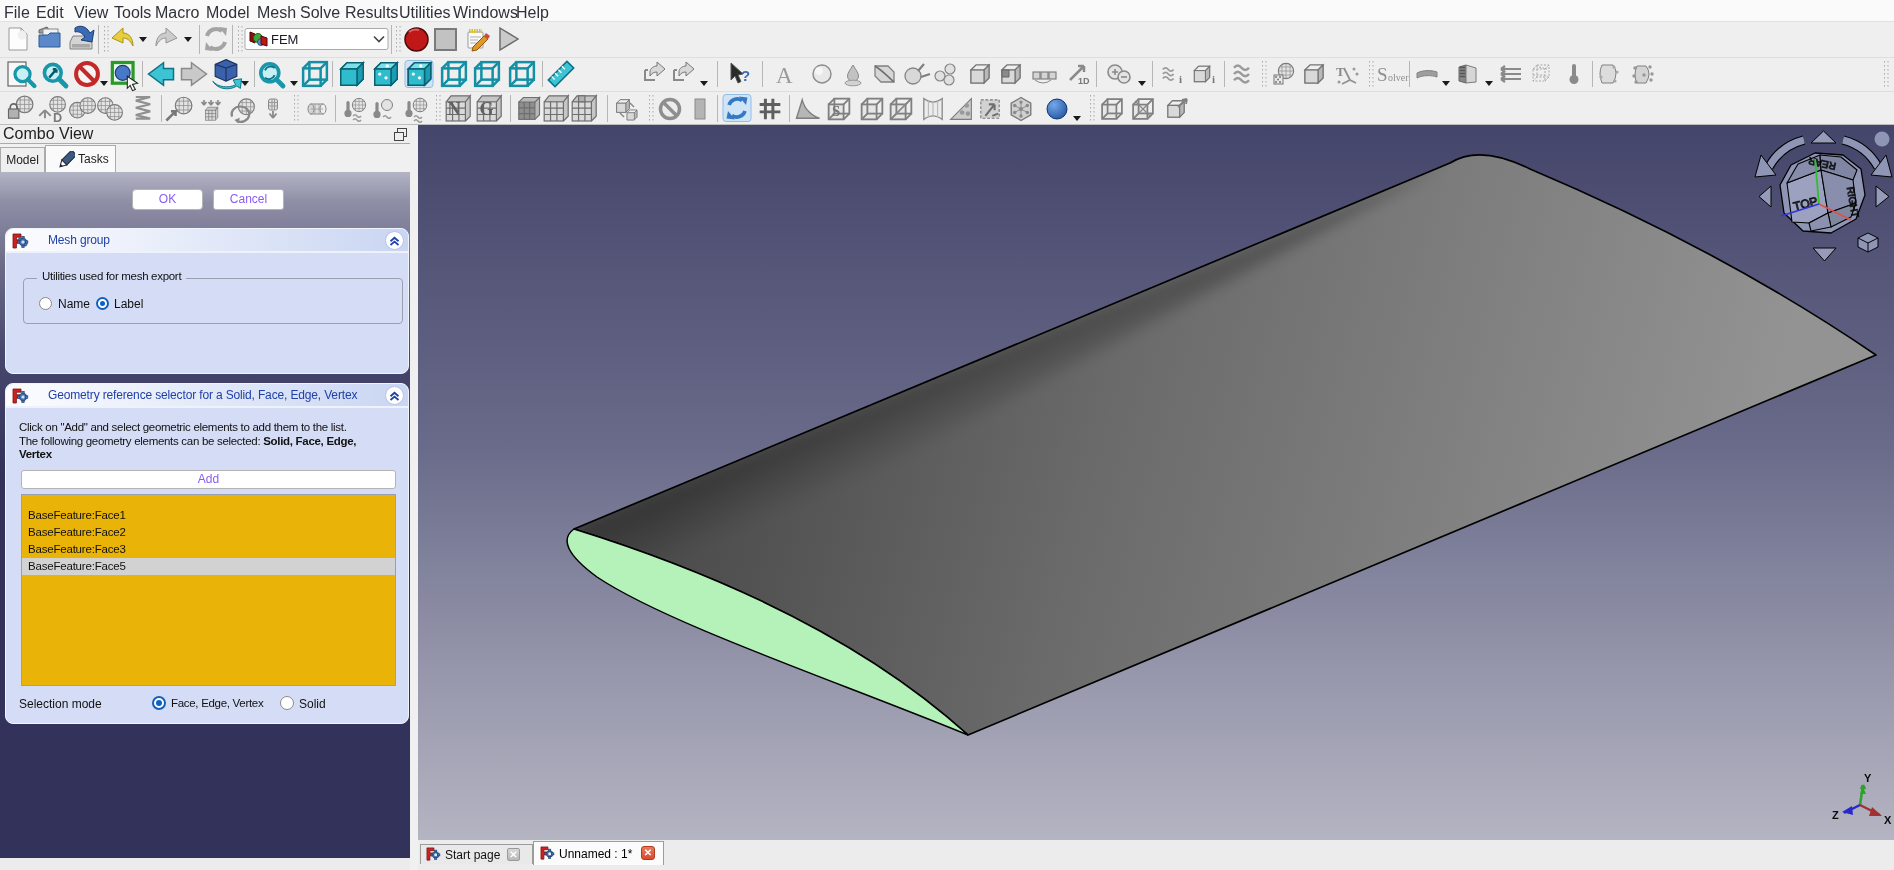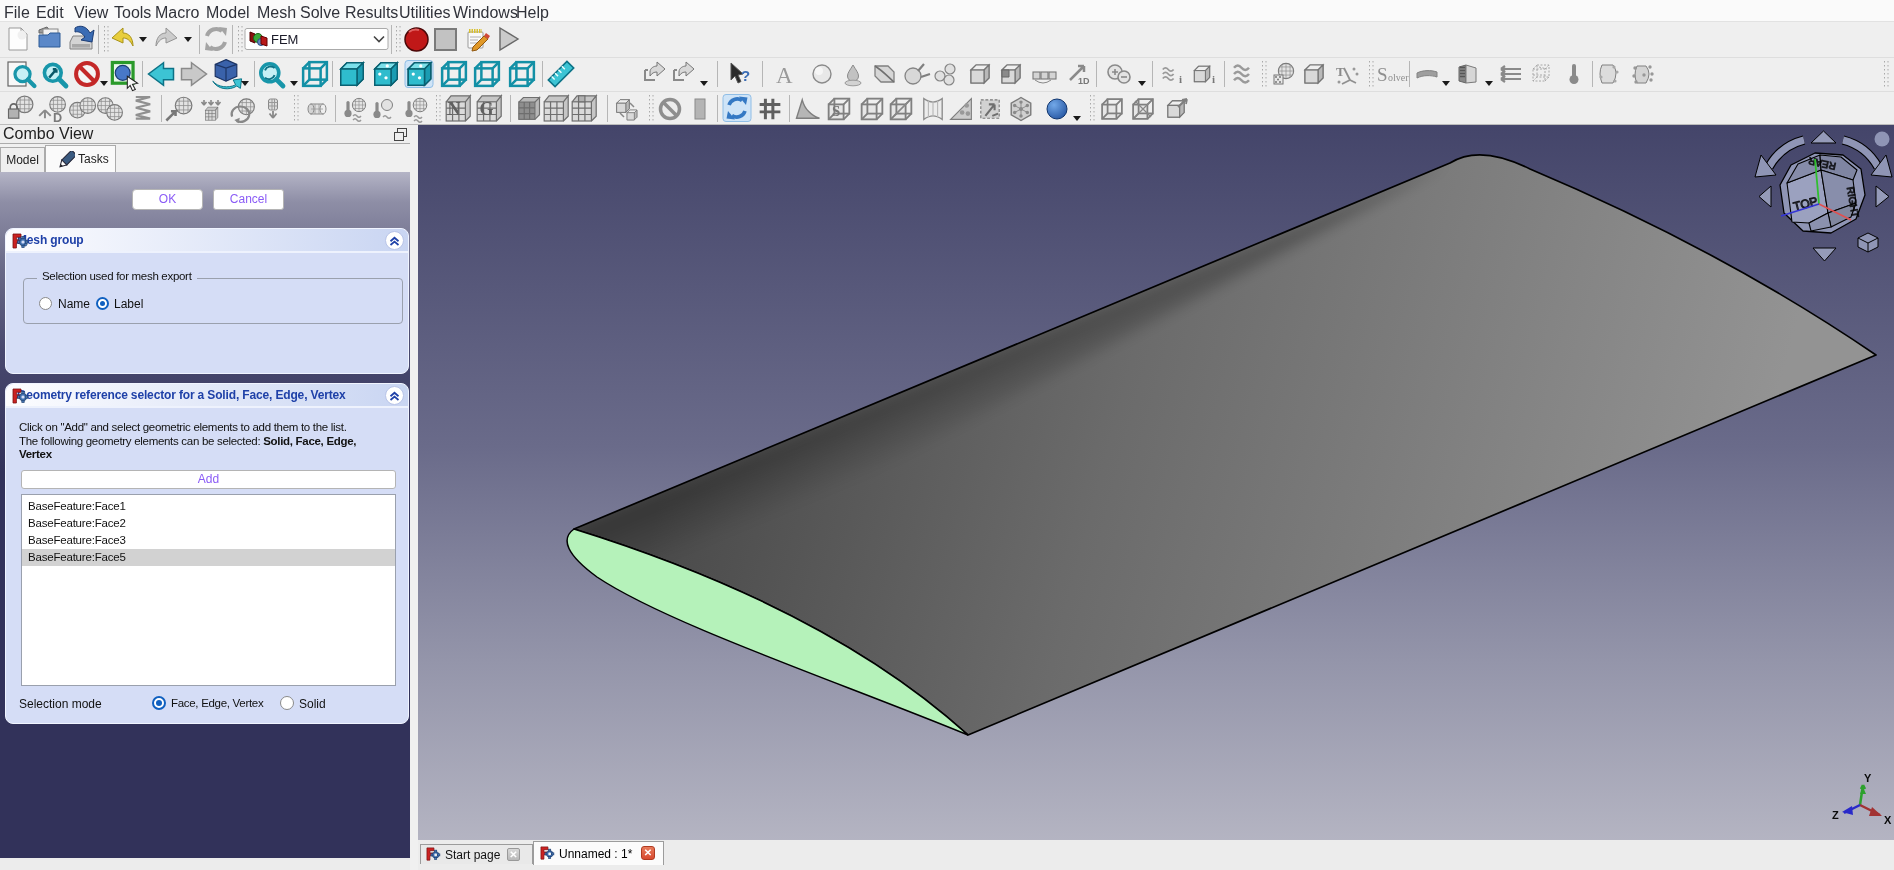--- a/index.html
+++ b/index.html
@@ -15,21 +15,21 @@
 #tabModel{left:0;top:3px;width:45px;height:25px;background:#efefef;border:1px solid #ababab;border-bottom:none;text-align:center;line-height:24px}
 #tabTasks{left:45px;top:1px;width:71px;height:27px;background:#fafafa;border:1px solid #ababab;border-bottom:none;line-height:26px;padding-left:32px}
 #tasks{position:absolute;left:0;top:47px;width:410px;height:686px;background:linear-gradient(to bottom,#b4b4c6 0px,#8e8ea6 30px,#6a6a88 95px,#48486e 180px,#32325a 300px,#32325a 100%)}
 #statusbar{position:absolute;left:0;top:858px;width:1894px;height:12px;background:#ececec}
 #viewport{position:absolute;left:412px;top:125px;width:1482px;height:715px;background:linear-gradient(to bottom,#44456a 0%,#6a6b8a 45%,#9495aa 75%,#b4b4c2 100%)}
 #vpsvg{position:absolute;left:0;top:0}
 #splitter{position:absolute;left:410px;top:125px;width:8px;height:745px;background:#f0f0f0;z-index:5}
 #tabbar{position:absolute;left:412px;top:840px;width:1482px;height:30px;background:#ececec}
 .btn{position:absolute;background:#fff;border:1px solid #b4b4b4;border-radius:3px;font-size:12px;color:#8b5cf6;text-align:center}
 .panel{position:absolute;left:5px;width:404px;background:#d5ddf6;border-radius:8px;border:1px solid #f0f4ff}
-.phead{position:absolute;left:0;top:0;width:100%;height:24px;border-radius:8px 8px 0 0;background:linear-gradient(to right,#fdfdff,#c9d5f2);border-bottom:2px solid #eef2fd;font-size:12px;letter-spacing:-0.15px;font-weight:bold;color:#1f41a8;padding-left:11px;line-height:23px}
+.phead{position:absolute;left:0;top:0;width:100%;height:24px;border-radius:8px 8px 0 0;background:linear-gradient(to right,#fdfdff,#c9d5f2);border-bottom:2px solid #eef2fd;font-size:12px;letter-spacing:-0.15px;font-weight:normal;color:#1f41a8;padding-left:42px;line-height:23px}
 .chev{position:absolute;right:4px;top:2px;width:19px;height:19px;background:#fff;border:1px solid #b8c4e8;border-radius:10px;color:#1f41a8;text-align:center}
 </style></head>
 <body>
 <div id="app">
 <div id="menubar">
       <span style="left:4px">File</span>
       <span style="left:36px">Edit</span>
       <span style="left:74px">View</span>
       <span style="left:114px">Tools</span>
       <span style="left:155px">Macro</span>
@@ -608,21 +608,21 @@
                 <rect x="5.6" y="7.8" width="2.2" height="2.4"></rect>
                 <rect x="13.2" y="7.8" width="2.6" height="2.4"></rect>
                 <rect x="6.8" y="4.8" width="2.2" height="2.2" transform="rotate(-45 8 6)"></rect>
                 <rect x="12.4" y="10.6" width="2.2" height="2.2" transform="rotate(-45 13.5 11.7)"></rect>
               </g>
               <circle cx="11" cy="9" r="1.6" fill="#d5ddf6"></circle>
             </svg>Mesh group<div class="chev"><svg width="11" height="11" viewBox="0 0 11 11">
                 <path d="M1.5,5.2 L5.5,1.8 L9.5,5.2 M1.5,9 L5.5,5.6 L9.5,9" fill="none" stroke="#1f41a8" stroke-width="1.8"></path>
               </svg></div></div>
   <div style="position:absolute;left:17px;top:49px;width:380px;height:46px;border:1px solid #9aa0ad;border-radius:4px"></div>
-  <div style="position:absolute;left:31px;top:41px;font-size:11.5px;letter-spacing:-0.3px;color:#111;background:#d5ddf6;padding:0 5px">Selection used for mesh export</div>
+  <div style="position:absolute;left:31px;top:41px;font-size:11.5px;letter-spacing:-0.3px;color:#111;background:#d5ddf6;padding:0 5px">Utilities used for mesh export</div>
   <div style="position:absolute;left:33px;top:68px;width:13px;height:13px;background:#fff;border:1px solid #8a8a8a;border-radius:50%"></div>
   <div style="position:absolute;left:52px;top:68px;font-size:12px;color:#111">Name</div>
   <div style="position:absolute;left:90px;top:68px;width:13px;height:13px;background:#fff;border:2px solid #1060c0;border-radius:50%"></div>
   <div style="position:absolute;left:94px;top:72px;width:5px;height:5px;background:#1060c0;border-radius:50%"></div>
   <div style="position:absolute;left:108px;top:68px;font-size:12px;color:#111">Label</div>
 </div>
 <div class="panel" id="p2" style="top:211px;height:341px">
   <div class="phead"><svg class="fcic" style="position:absolute;left:6px;top:4px" width="17" height="16" viewBox="0 0 17 16">
               <path d="M1,1 h8 v3.2 h-4.6 v2.6 h4 v3.2 h-4 V15 H1 Z" fill="#cc2222" stroke="#7a1010" stroke-width="0.8"></path>
               <g fill="#4878b8" stroke="#1c3c6c" stroke-width="0.7">
@@ -631,21 +631,21 @@
                 <rect x="9.8" y="12.2" width="2.4" height="2.2"></rect>
                 <rect x="5.6" y="7.8" width="2.2" height="2.4"></rect>
                 <rect x="13.2" y="7.8" width="2.6" height="2.4"></rect>
               </g>
               <circle cx="11" cy="9" r="1.6" fill="#d5ddf6"></circle>
             </svg>Geometry reference selector for a Solid, Face, Edge, Vertex<div class="chev"><svg width="11" height="11" viewBox="0 0 11 11">
                 <path d="M1.5,5.2 L5.5,1.8 L9.5,5.2 M1.5,9 L5.5,5.6 L9.5,9" fill="none" stroke="#1f41a8" stroke-width="1.8"></path>
               </svg></div></div>
   <div style="position:absolute;left:13px;top:37px;width:396px;font-size:11.5px;letter-spacing:-0.3px;color:#111;line-height:13.5px;white-space:nowrap">Click on "Add" and select geometric elements to add them to the list.<br>The following geometry elements can be selected: <b>Solid, Face, Edge,</b><br><b>Vertex</b></div>
   <div class="btn" style="left:15px;top:86px;width:375px;height:19px;line-height:17px">Add</div>
-  <div style="position:absolute;left:15px;top:110px;width:375px;height:192px;background:#ffffff;border:1px solid #9aa0ad;font-size:11.5px;letter-spacing:-0.2px;color:#111;padding-top:3px">
+  <div style="position:absolute;left:15px;top:110px;width:375px;height:192px;background:#eab308;border:1px solid #9aa0ad;font-size:11.5px;letter-spacing:-0.2px;color:#111;padding-top:12px">
     <div style="height:17px;line-height:17px;padding-left:6px">BaseFeature:Face1</div>
     <div style="height:17px;line-height:17px;padding-left:6px">BaseFeature:Face2</div>
     <div style="height:17px;line-height:17px;padding-left:6px">BaseFeature:Face3</div>
     <div style="height:17px;line-height:17px;padding-left:6px;background:#d2d2d2">BaseFeature:Face5</div>
   </div>
   <div style="position:absolute;left:13px;top:313px;font-size:12px;color:#111">Selection mode</div>
   <div style="position:absolute;left:146px;top:312px;width:14px;height:14px;background:#fff;border:2px solid #1060c0;border-radius:50%"></div>
   <div style="position:absolute;left:150px;top:316px;width:6px;height:6px;background:#1060c0;border-radius:50%"></div>
   <div style="position:absolute;left:165px;top:313px;font-size:11.5px;letter-spacing:-0.3px;color:#111">Face, Edge, Vertex</div>
   <div style="position:absolute;left:274px;top:312px;width:14px;height:14px;background:#fff;border:1px solid #8a8a8a;border-radius:50%"></div>

